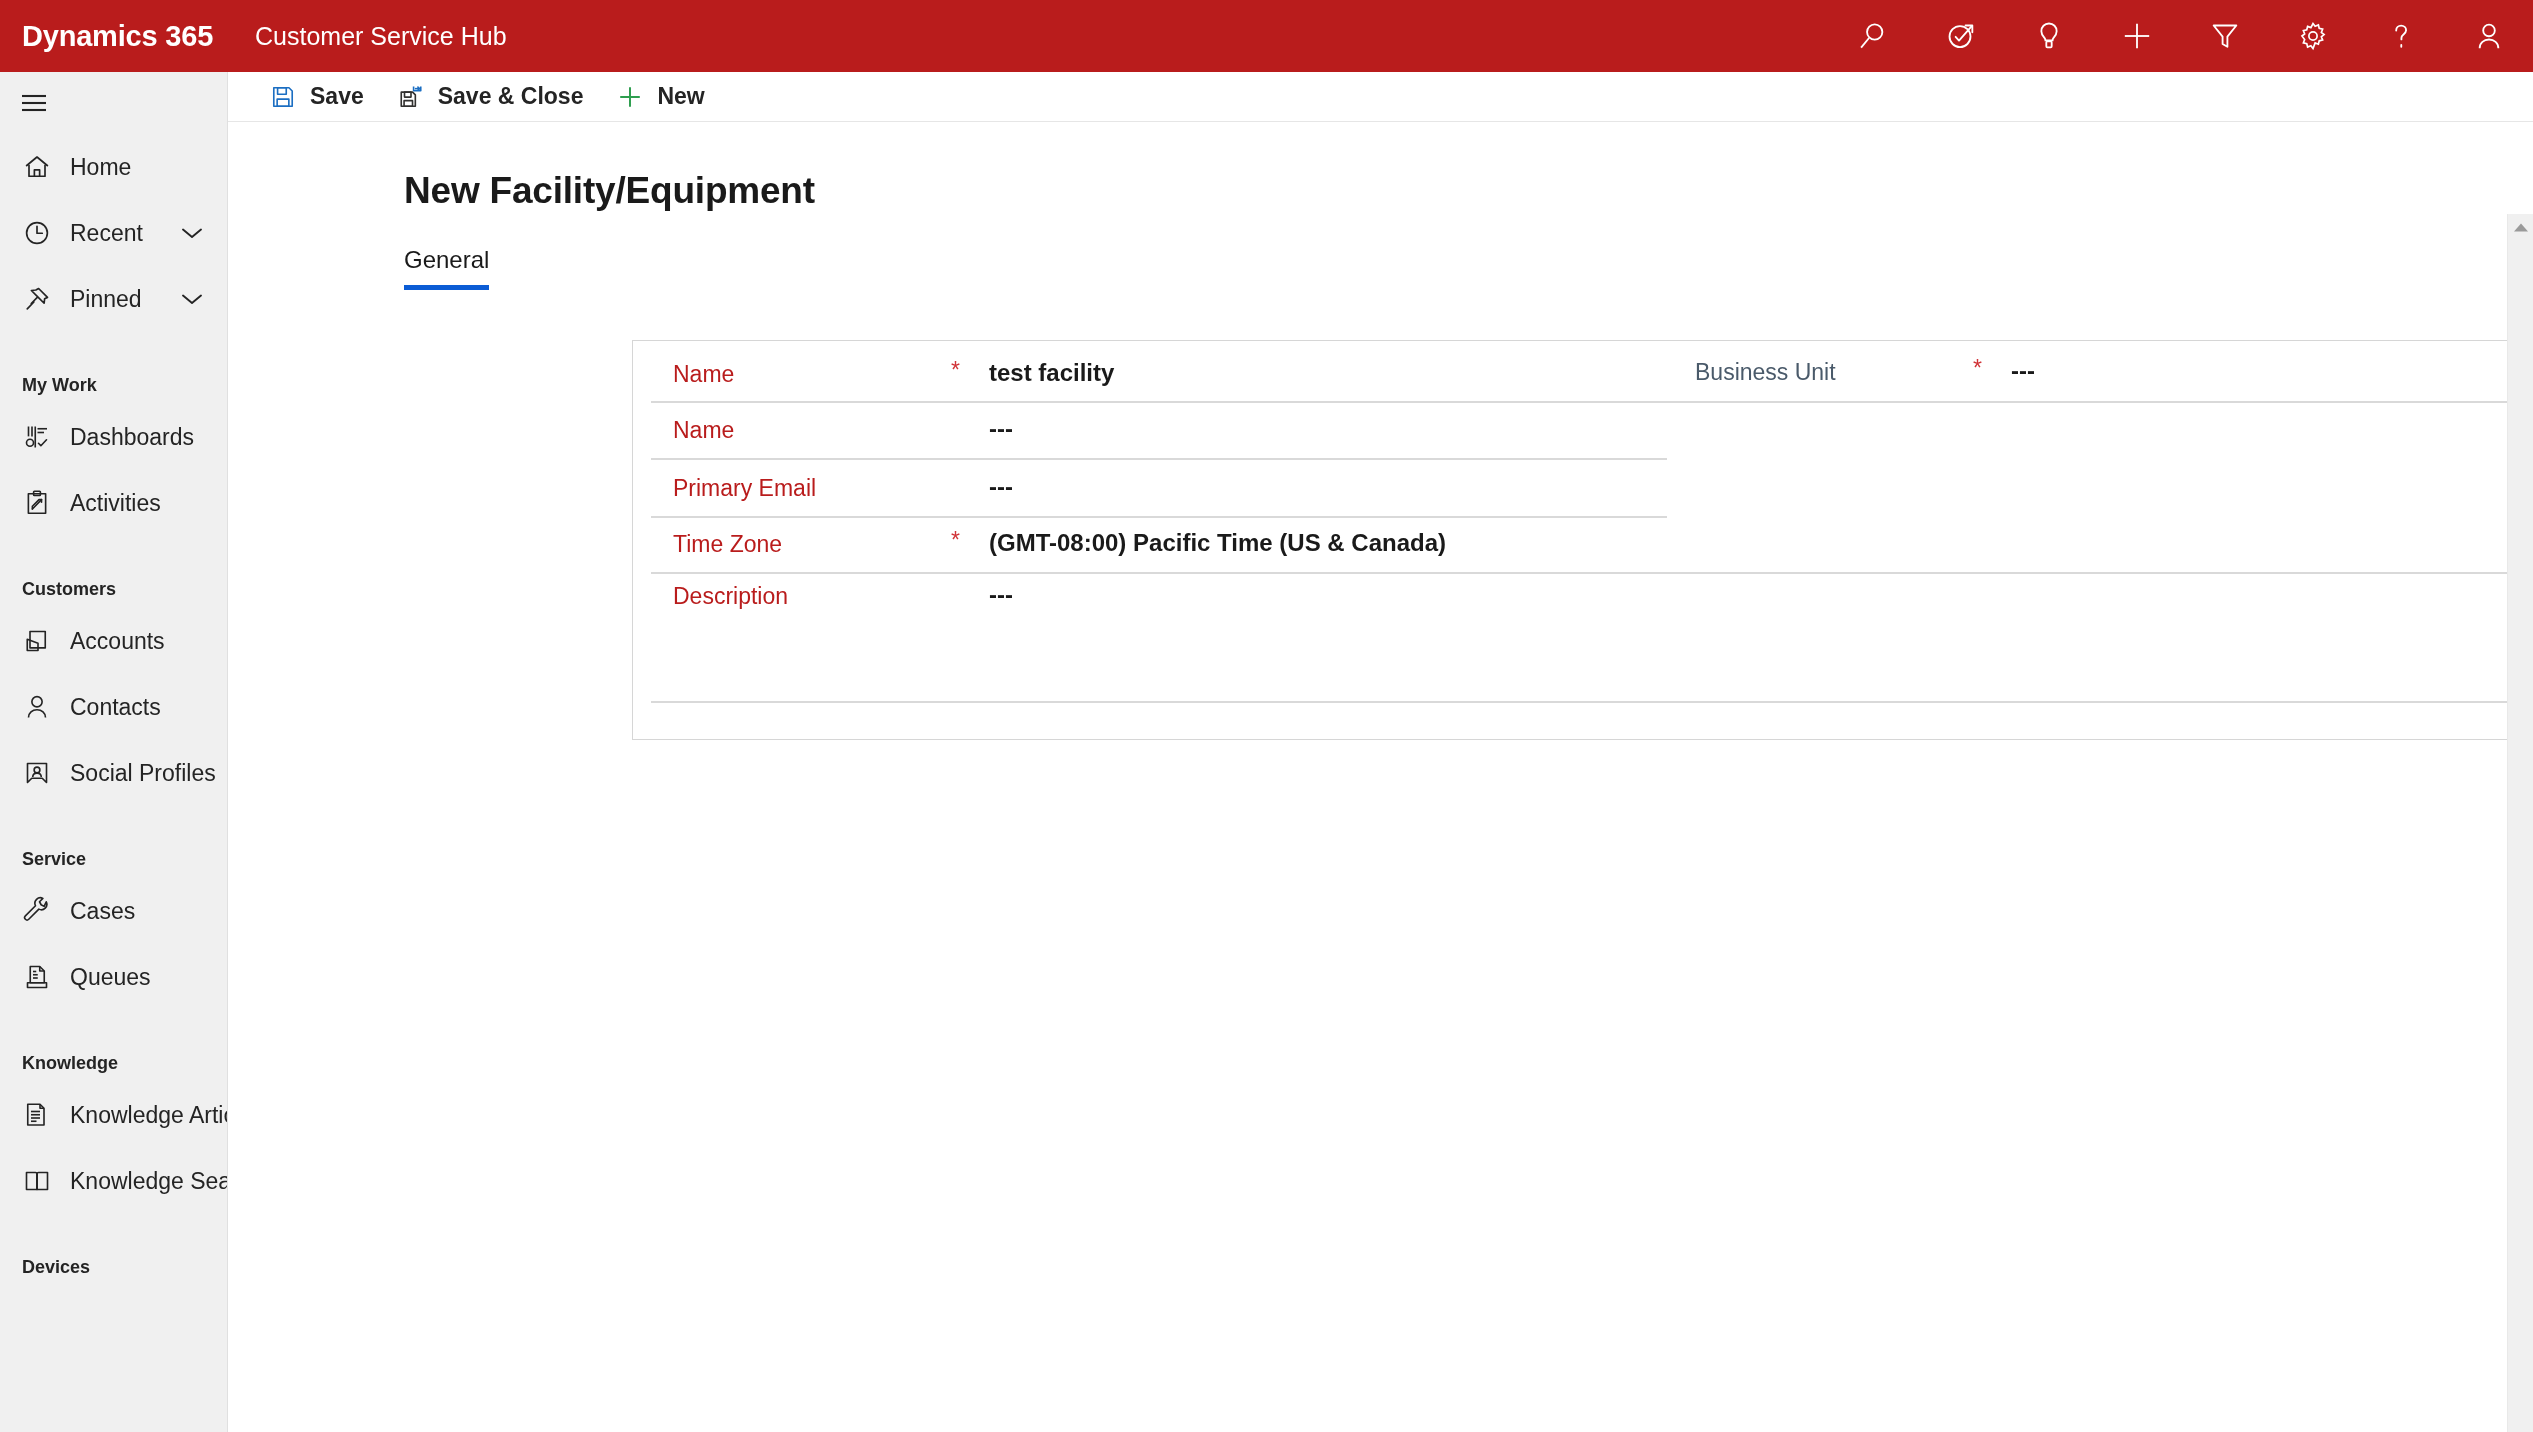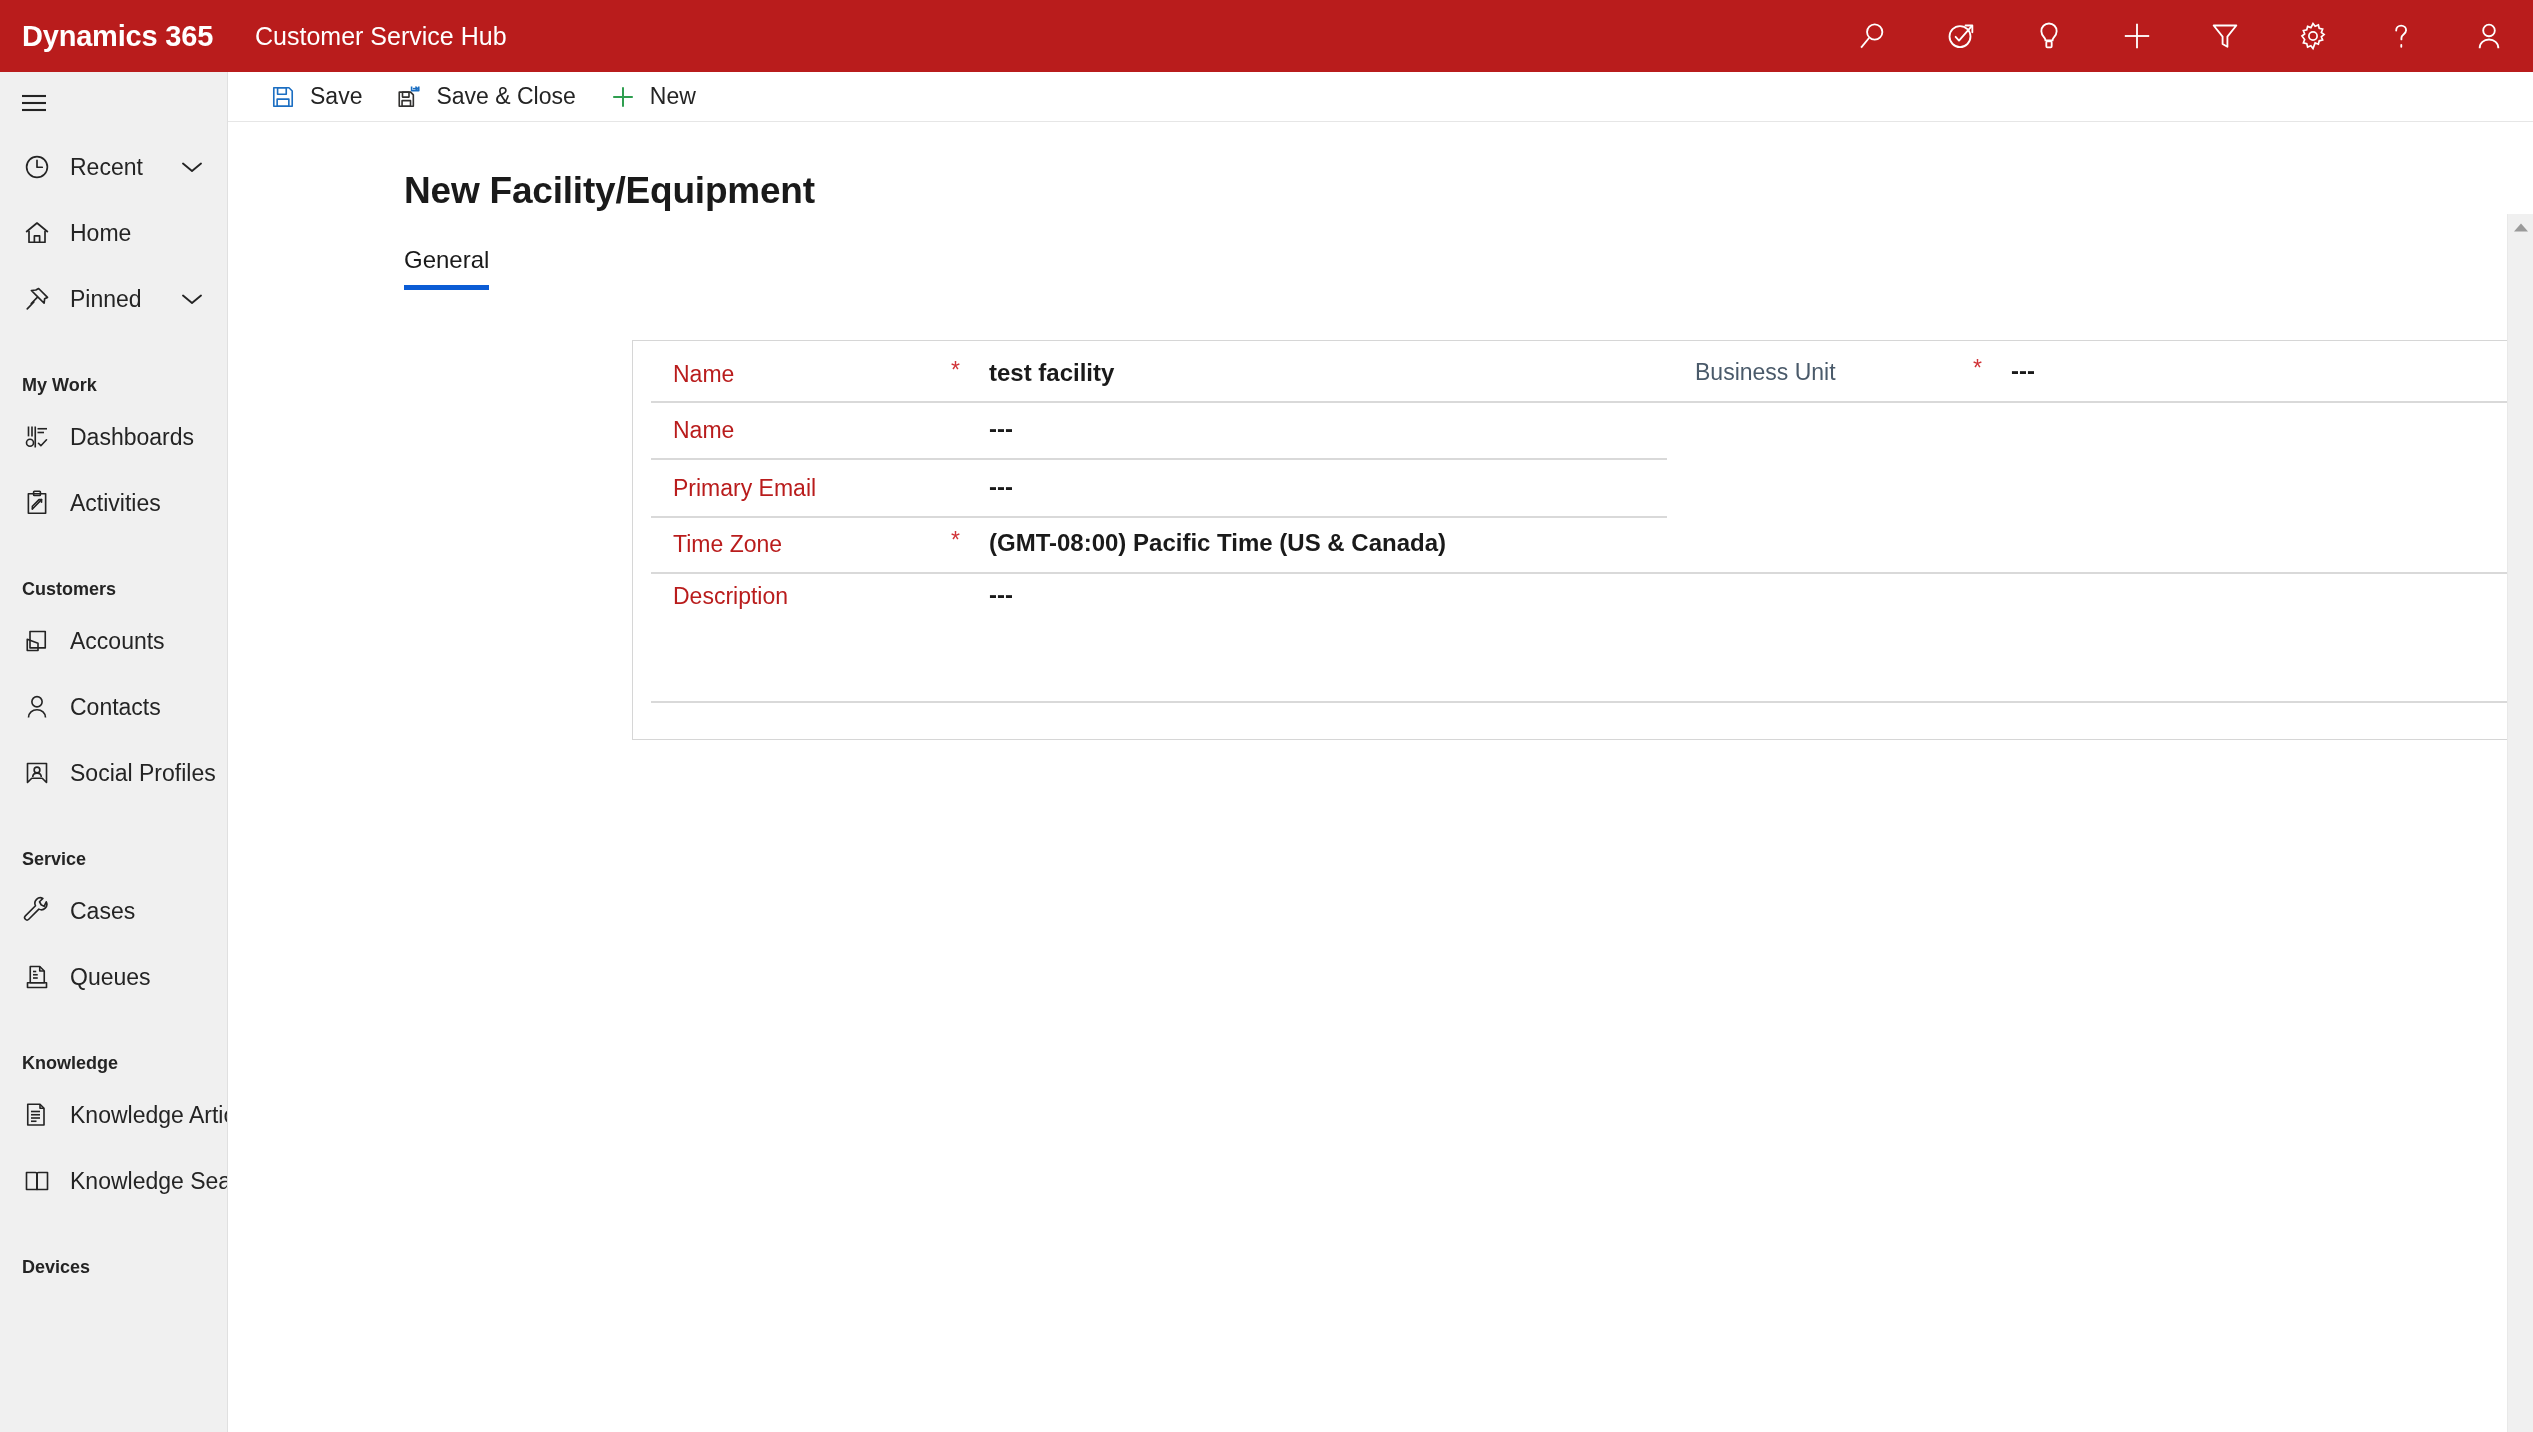--- a/index.html
+++ b/index.html
@@ -84,21 +84,21 @@
     border-bottom: 1px solid #e6e6e6;
     display: flex; align-items: center;
     padding-left: 24px;
   }
   .cmd-btn {
     display: flex; align-items: center;
     height: 50px; padding: 0 16px;
     cursor: pointer;
   }
   .cmd-icon { display: flex; align-items: center; justify-content: center; width: 30px; }
-  .cmd-label { font-size: 23px; color: #242424; margin-left: 12px; white-space: nowrap; }
+  .cmd-label { font-size: 23px; color: #242424; margin-left: 12px; white-space: nowrap; font-weight: bold; }
 
   
   .content {
     position: absolute; top: 122px; left: 228px;
     width: 2305px; height: 1310px;
     background: #ffffff;
   }
   .page-title {
     font-size: 37px; font-weight: bold; color: #1a1a1a;
     margin: 48px 0 0 176px; letter-spacing: -0.2px;
@@ -232,42 +232,42 @@
     <div class="hamburger">
       <svg width="30" height="24" viewBox="0 0 30 24" fill="none" stroke="#242424" stroke-width="2.1">
         <line x1="3" y1="5" x2="27" y2="5"></line>
         <line x1="3" y1="12" x2="27" y2="12"></line>
         <line x1="3" y1="19" x2="27" y2="19"></line>
       </svg>
     </div>
 
     <div class="nav-item">
       <span class="nav-icon">
+        <svg width="30" height="30" viewBox="0 0 24 24" fill="none" stroke="#242424" stroke-width="1.35" stroke-linejoin="round">
+          <path d="M3.3 11.2L12 4l8.7 7.2"></path>
+          <path d="M5.6 10.1v9.3h12.8v-9.3"></path>
+          <path d="M9.9 19.4v-5.1h4.2v5.1"></path>
+        </svg>
+      </span>
+      <span class="nav-label">Home</span>
+    </div>
+
+    <div class="nav-item">
+      <span class="nav-icon">
         <svg width="30" height="30" viewBox="0 0 24 24" fill="none" stroke="#242424" stroke-width="1.35">
           <circle cx="12" cy="12" r="8.3"></circle>
           <polyline points="12,6.6 12,12.2 16.2,12.2" stroke-linecap="round" stroke-linejoin="round"></polyline>
         </svg>
       </span>
       <span class="nav-label">Recent</span>
       <span class="nav-chevron">
         <svg width="26" height="16" viewBox="0 0 26 16" fill="none" stroke="#242424" stroke-width="1.9" stroke-linecap="round" stroke-linejoin="round">
           <polyline points="4,4.5 13,12 22,4.5"></polyline>
         </svg>
       </span>
-    </div>
-
-    <div class="nav-item">
-      <span class="nav-icon">
-        <svg width="30" height="30" viewBox="0 0 24 24" fill="none" stroke="#242424" stroke-width="1.35" stroke-linejoin="round">
-          <path d="M3.3 11.2L12 4l8.7 7.2"></path>
-          <path d="M5.6 10.1v9.3h12.8v-9.3"></path>
-          <path d="M9.9 19.4v-5.1h4.2v5.1"></path>
-        </svg>
-      </span>
-      <span class="nav-label">Home</span>
     </div>
 
     <div class="nav-item">
       <span class="nav-icon">
         <svg width="30" height="30" viewBox="0 0 24 24" fill="none" stroke="#242424" stroke-width="1.35" stroke-linejoin="round">
           <path d="M13.3 3.6l7.1 7.1-2.3 1.1-.4 3.6-5.1-5.1-5.2 5.3 5.2-5.3-5.1-5.1 3.6-.4z"></path>
           <line x1="9.5" y1="14.4" x2="4.2" y2="19.9" stroke-linecap="round"></line>
         </svg>
       </span>
       <span class="nav-label">Pinned</span>

